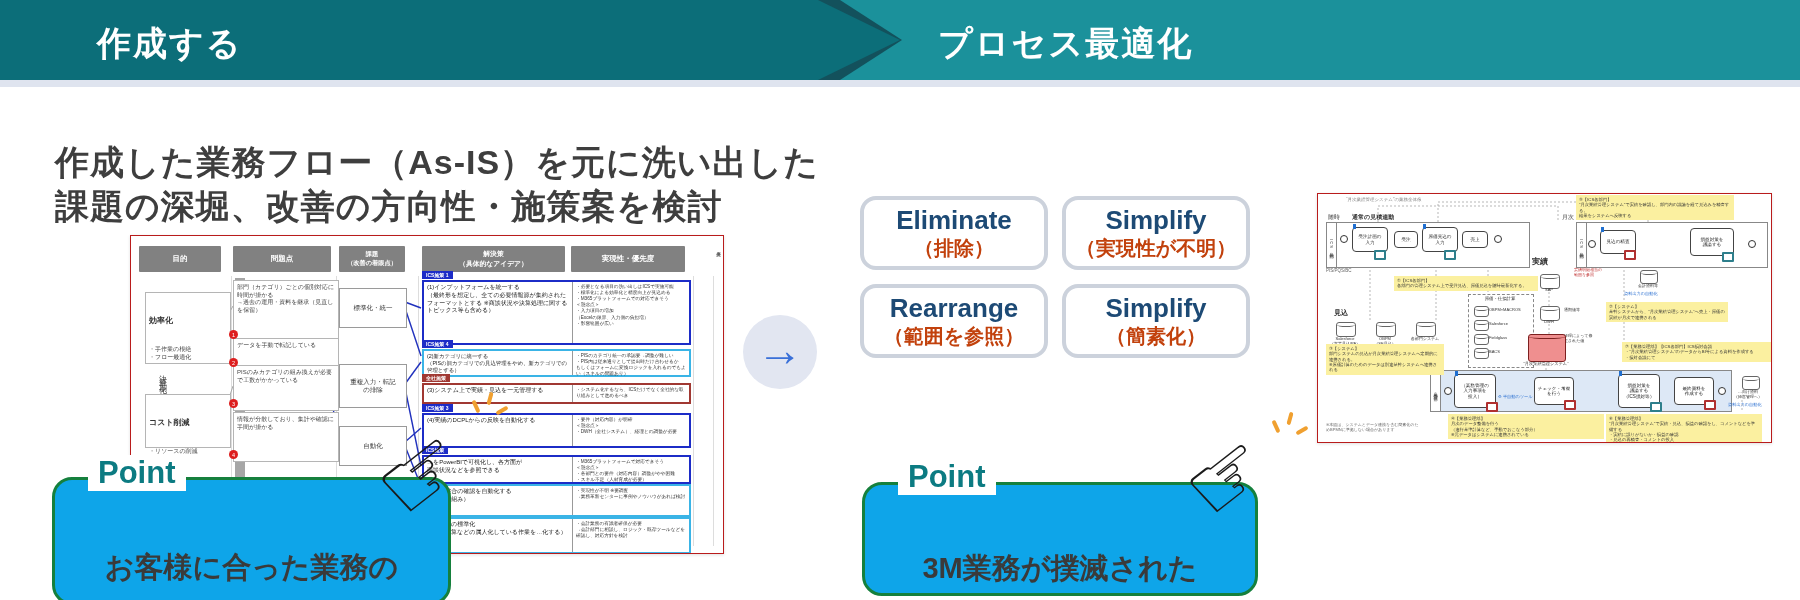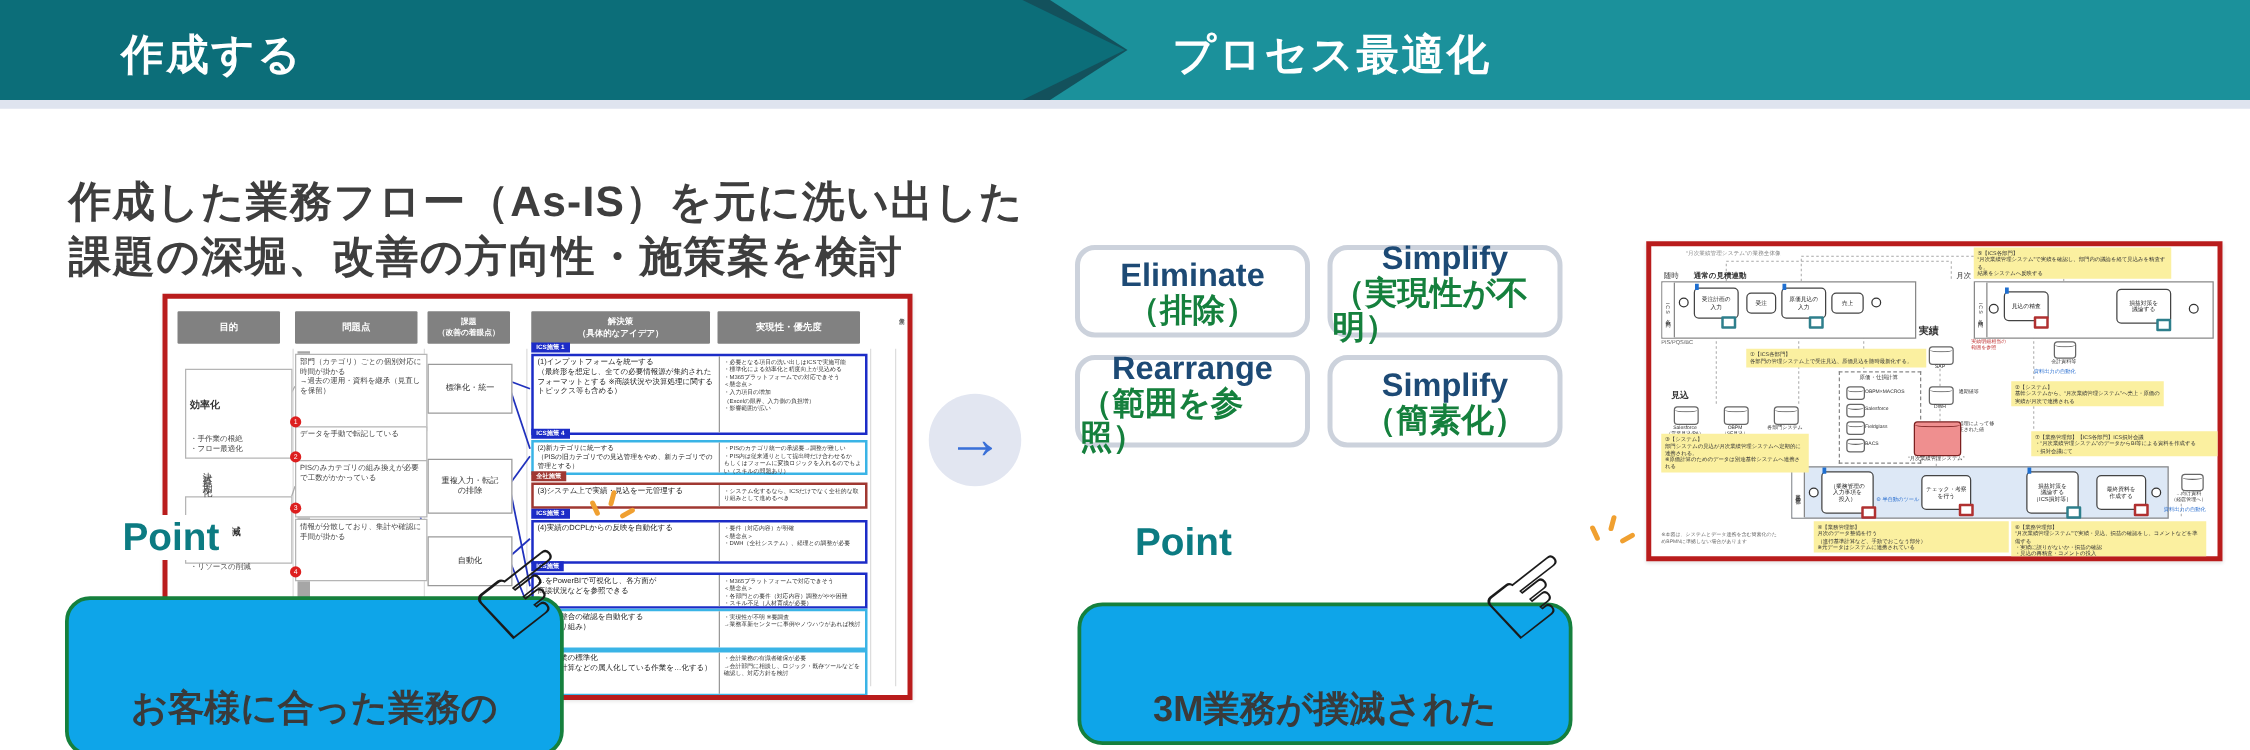--- a/index.html
+++ b/index.html
@@ -10,47 +10,47 @@
 
   
   .banner{left:0;top:0;width:1800px;height:80px;background:#1b919b;}
   .banner-title{color:#fff;font-size:34px;font-weight:bold;letter-spacing:2px;}
   .strip{left:0;top:80px;width:1800px;height:7px;background:#dfe4ef;}
 
   
   .heading{color:#3e3e3e;font-size:34px;font-weight:600;line-height:44px;letter-spacing:1px;}
 
   
-  .panel{background:#fff;border:4px solid #b91c1c;overflow:hidden;box-shadow:0 1px 3px rgba(0,0,0,.12);}
+  .panel{background:#fff;border:1px solid #b91c1c;overflow:hidden;box-shadow:0 1px 3px rgba(0,0,0,.12);}
 
   
   .hdr{background:#818181;color:#fff;display:flex;align-items:center;justify-content:center;
        text-align:center;white-space:pre-line;font-weight:bold;border-radius:1px;}
   .obox{border:1px solid #b5b5b5;background:#fff;color:#444;padding:3px;line-height:1.25;}
   .ibox{border:1px solid #9a9a9a;background:#fff;color:#333;display:flex;align-items:center;
         justify-content:center;text-align:center;font-size:6.5px;line-height:1.3;white-space:pre-line;}
   .badge{width:9px;height:9px;border-radius:50%;background:#dd1f1f;color:#fff;font-size:5.5px;
          display:flex;align-items:center;justify-content:center;z-index:2;}
   .sol{background:#fff;display:flex;}
   .sol .st{width:142px;padding:2px 3px;font-size:6px;line-height:1.3;color:#222;white-space:pre-line;}
   .sol .sf{flex:1;border-left:1px solid #999;padding:2px 3px;font-size:4.7px;line-height:1.3;
            color:#333;white-space:pre-line;}
   .tag{color:#fff;font-size:5px;font-weight:bold;padding:1px 4px;line-height:1.2;}
   .vline{width:1px;background:#ddd;}
 
   
   .pointbox{border:3px solid #15803d;border-radius:20px;background:#0ea5e9;z-index:5;margin-top:47px;}
-  .pointlabel{background:#fff;color:#0c7b82;font-size:31px;font-weight:bold;padding:0 10px;z-index:6;}
+  .pointlabel{background:#fff;color:#0c7b82;font-size:31px;font-weight:bold;padding:0 10px;z-index:6;margin-top:43px;}
   .pointtext{width:100%;text-align:center;color:#3a3a3a;font-size:29px;font-weight:bold;line-height:42px;}
 
   
   .ecrs{border:4px solid #ccd2dc;border-radius:16px;background:#fff;display:flex;flex-direction:column;
         align-items:center;justify-content:center;}
   .ecrs .en{color:#1d4a75;font-size:26px;font-weight:600;line-height:30px;}
-  .ecrs .jp{color:#15803d;font-size:26px;font-weight:600;line-height:27px;}
+  .ecrs .jp{color:#c2410c;font-size:20px;font-weight:600;line-height:27px;}
 
   
   .acirc{width:74px;height:74px;border-radius:50%;background:#e2e6f1;display:flex;
          align-items:center;justify-content:center;}
   .acirc span{color:#3a70d8;font-size:46px;font-weight:bold;transform:translateY(-2px);}
 
   
   .hand{font-family:"DejaVu Sans",sans-serif;color:#1a1a1a;z-index:7;}
   .spark{position:absolute;width:4px;height:13px;border-radius:2px;background:#f0a030;}
 

